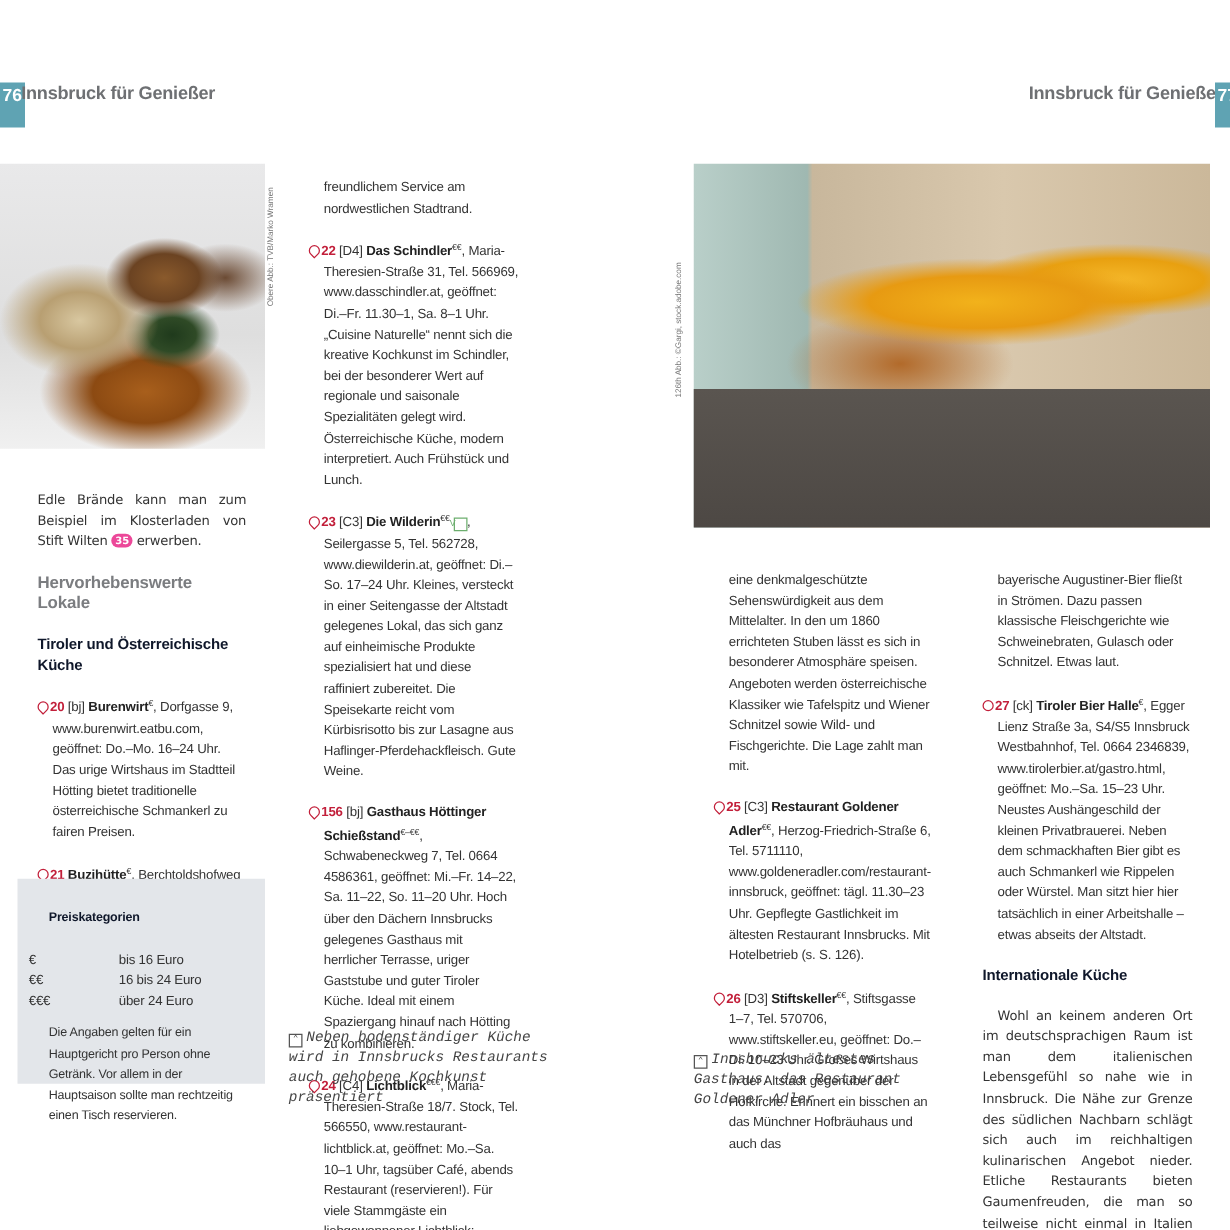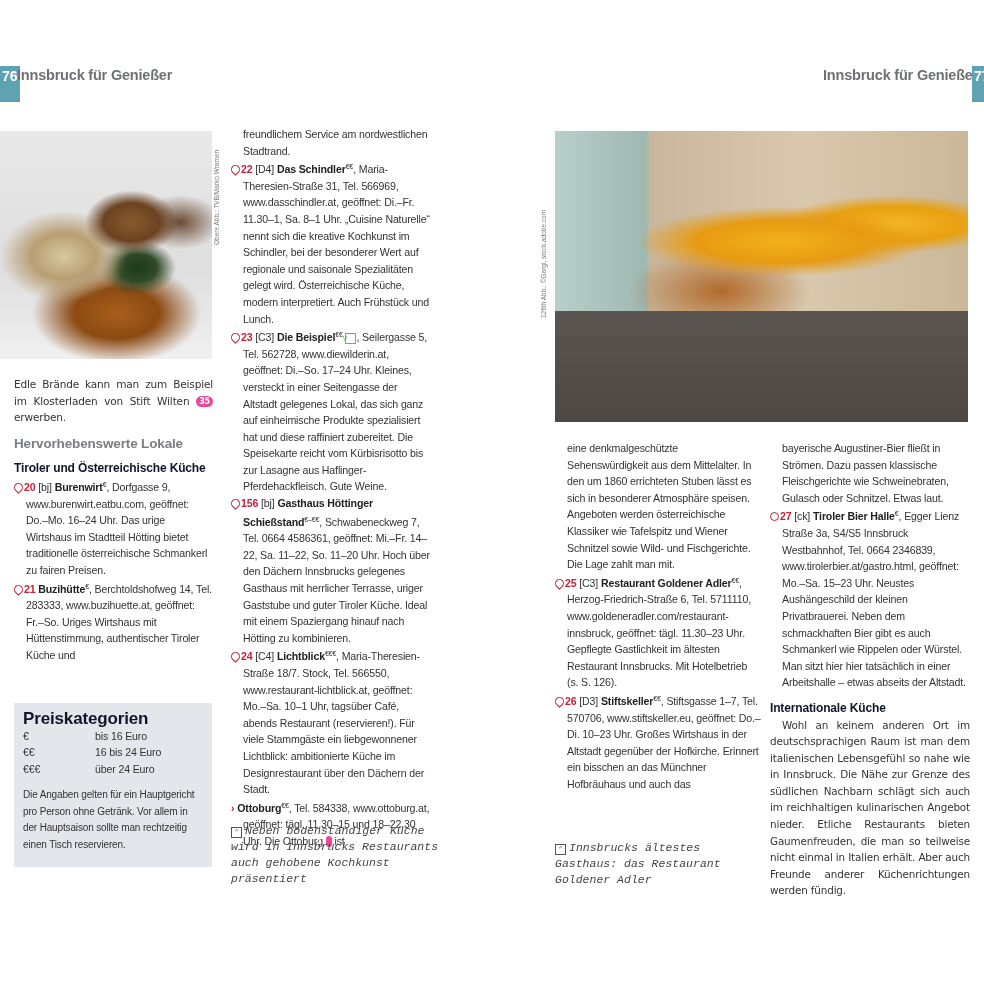--- a/index.html
+++ b/index.html
@@ -4,21 +4,21 @@
 <style>
   html, body { margin:0; padding:0; }
   body {
     width:984px; height:984px; background:#ffffff; position:relative; overflow:hidden;
     font-family: "Liberation Sans", "DejaVu Sans", sans-serif; color:#2b2b2b;
   }
   .abs { position:absolute; }
   .header-title { font-family:"Liberation Sans", sans-serif; font-weight:bold; font-size:14.5px; color:#6e7073; letter-spacing:-0.2px; }
   .page-tab { background:#5fa3b3; color:#fff; font-weight:bold; font-size:14px; height:36px; line-height:20px; padding:0 2px; }
   .col { font-size:10.6px; line-height:16.6px; color:#333; letter-spacing:-0.15px; }
-  .col p { margin:0; }
+  .col p { margin:16px; }
   .col b { color:#222; }
   .entry { padding-left:12px; text-indent:-12px; margin:0; }
   .num { color:#c21f3a; font-weight:bold; }
   .pin { display:inline-block; width:9px; height:9px; border:1.6px solid #c21f3a; border-radius:50% 50% 50% 0; transform:rotate(-45deg); box-sizing:border-box; margin-right:1px; vertical-align:-1px; }
   .pin.open { border-radius:50%; transform:none; }
   .arrow { color:#b0174f; font-weight:bold; }
   .badge { display:inline-block; background:#ec4899; color:#fff; border-radius:7px; font-size:8px; line-height:11px; padding:0 3px; font-weight:bold; vertical-align:1px; }
   .veg { display:inline-block; width:9px; height:9px; border:1px solid #6cae6e; color:#6cae6e; font-size:7px; line-height:9px; text-align:center; vertical-align:0; }
   .euro-sup { font-size:7px; vertical-align:4px; }
   .h2 { font-weight:bold; font-size:13.5px; color:#7b7d80; margin:0; }
@@ -69,21 +69,21 @@
     <span>[bj]</span>
     <b>Burenwirt</b><span class="euro-sup">€</span><span>, Dorfgasse 9, www.burenwirt.eatbu.com, geöffnet: Do.–Mo. 16–24 Uhr. Das urige Wirtshaus im Stadtteil Hötting bietet traditionelle österreichische Schmankerl zu fairen Preisen.</span>
   </p>
   <p class="entry">
     <span class="pin"></span><span class="num">21</span>
     <b>Buzihütte</b><span class="euro-sup">€</span><span>, Berchtoldshofweg 14, Tel. 283333, www.buzihuette.at, geöffnet: Fr.–So. Uriges Wirtshaus mit Hüttenstimmung, authentischer Tiroler Küche und</span>
   </p>
 </div>
 
 <div class="abs box col" style="left:14px;top:703px;width:198px;height:164px;padding:8px 9px;box-sizing:border-box;">
-  <p class="h3" style="font-size:17px;">Preiskategorien</p>
+  <p class="h3" style="font-size:10px;">Preiskategorien</p>
   <div style="display:flex;">
       <span style="width:72px;">€</span>
       <span>bis 16 Euro</span>
     </div>
   <div style="display:flex;">
       <span style="width:72px;">€€</span>
       <span>16 bis 24 Euro</span>
     </div>
   <div style="display:flex;">
       <span style="width:72px;">€€€</span>
@@ -95,21 +95,21 @@
 <div class="abs col" style="left:231px;top:126px;width:200px;">
   <p style="padding-left:12px;">freundlichem Service am nordwestlichen Stadtrand.</p>
   <p class="entry">
     <span class="pin"></span><span class="num">22</span>
     <span>[D4]</span>
     <b>Das Schindler</b><span class="euro-sup">€€</span><span>, Maria-Theresien-Straße 31, Tel. 566969, www.dasschindler.at, geöffnet: Di.–Fr. 11.30–1, Sa. 8–1 Uhr. „Cuisine Naturelle“ nennt sich die kreative Kochkunst im Schindler, bei der besonderer Wert auf regionale und saisonale Spezialitäten gelegt wird. Österreichische Küche, modern interpretiert. Auch Frühstück und Lunch.</span>
   </p>
   <p class="entry">
     <span class="pin"></span><span class="num">23</span>
     <span>[C3]</span>
-    <b>Die Beispiel</b><span class="euro-sup">€€</span>
+    <b>Die Wilderin</b><span class="euro-sup">€€</span>
     <span class="veg">V</span><span>, Seilergasse 5, Tel. 562728, www.diewilderin.at, geöffnet: Di.–So. 17–24 Uhr. Kleines, versteckt in einer Seitengasse der Altstadt gelegenes Lokal, das sich ganz auf einheimische Produkte spezialisiert hat und diese raffiniert zubereitet. Die Speisekarte reicht vom Kürbisrisotto bis zur Lasagne aus Haflinger-Pferdehackfleisch. Gute Weine.</span>
   </p>
   <p class="entry">
     <span class="pin"></span><span class="num">156</span>
     <span>[bj]</span>
     <b>Gasthaus Höttinger Schießstand</b><span class="euro-sup">€–€€</span><span>, Schwabeneckweg 7, Tel. 0664 4586361, geöffnet: Mi.–Fr. 14–22, Sa. 11–22, So. 11–20 Uhr. Hoch über den Dächern Innsbrucks gelegenes Gasthaus mit herrlicher Terrasse, uriger Gaststube und guter Tiroler Küche. Ideal mit einem Spaziergang hinauf nach Hötting zu kombinieren.</span>
   </p>
   <p class="entry">
     <span class="pin"></span><span class="num">24</span>
     <span>[C4]</span>

